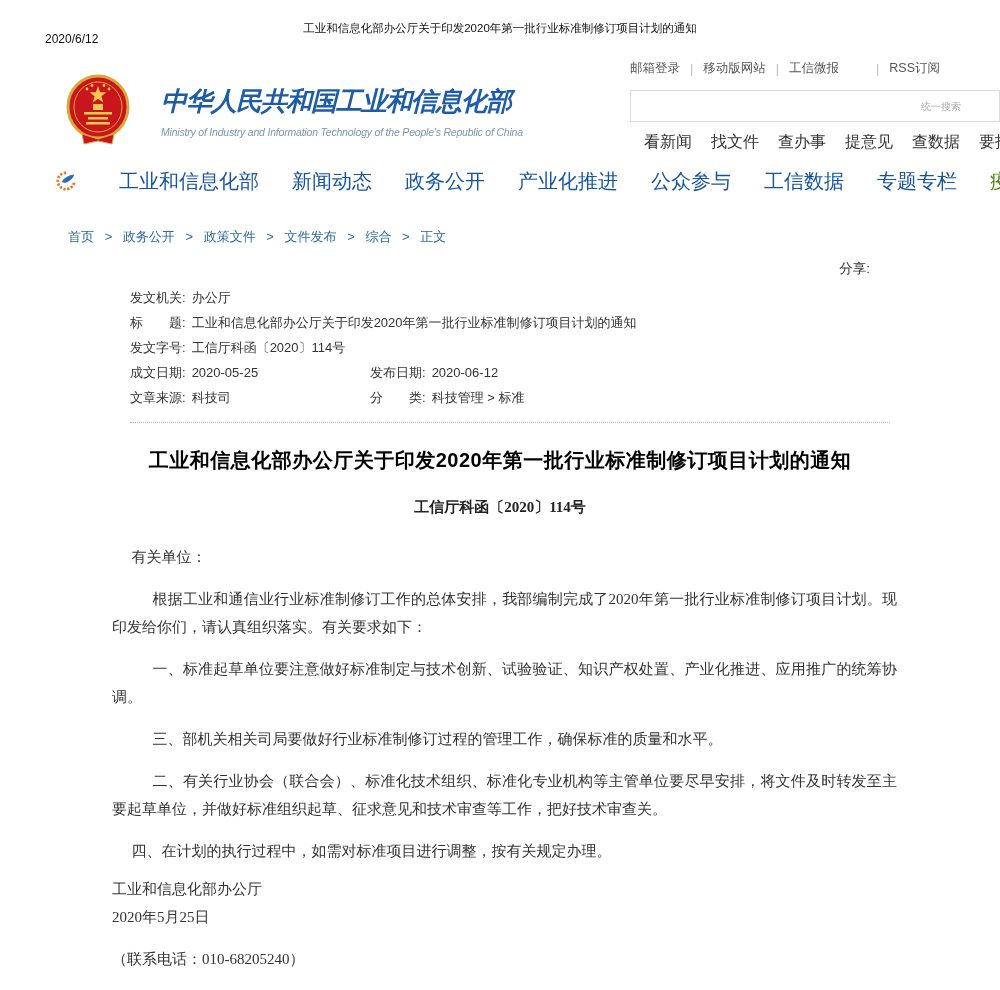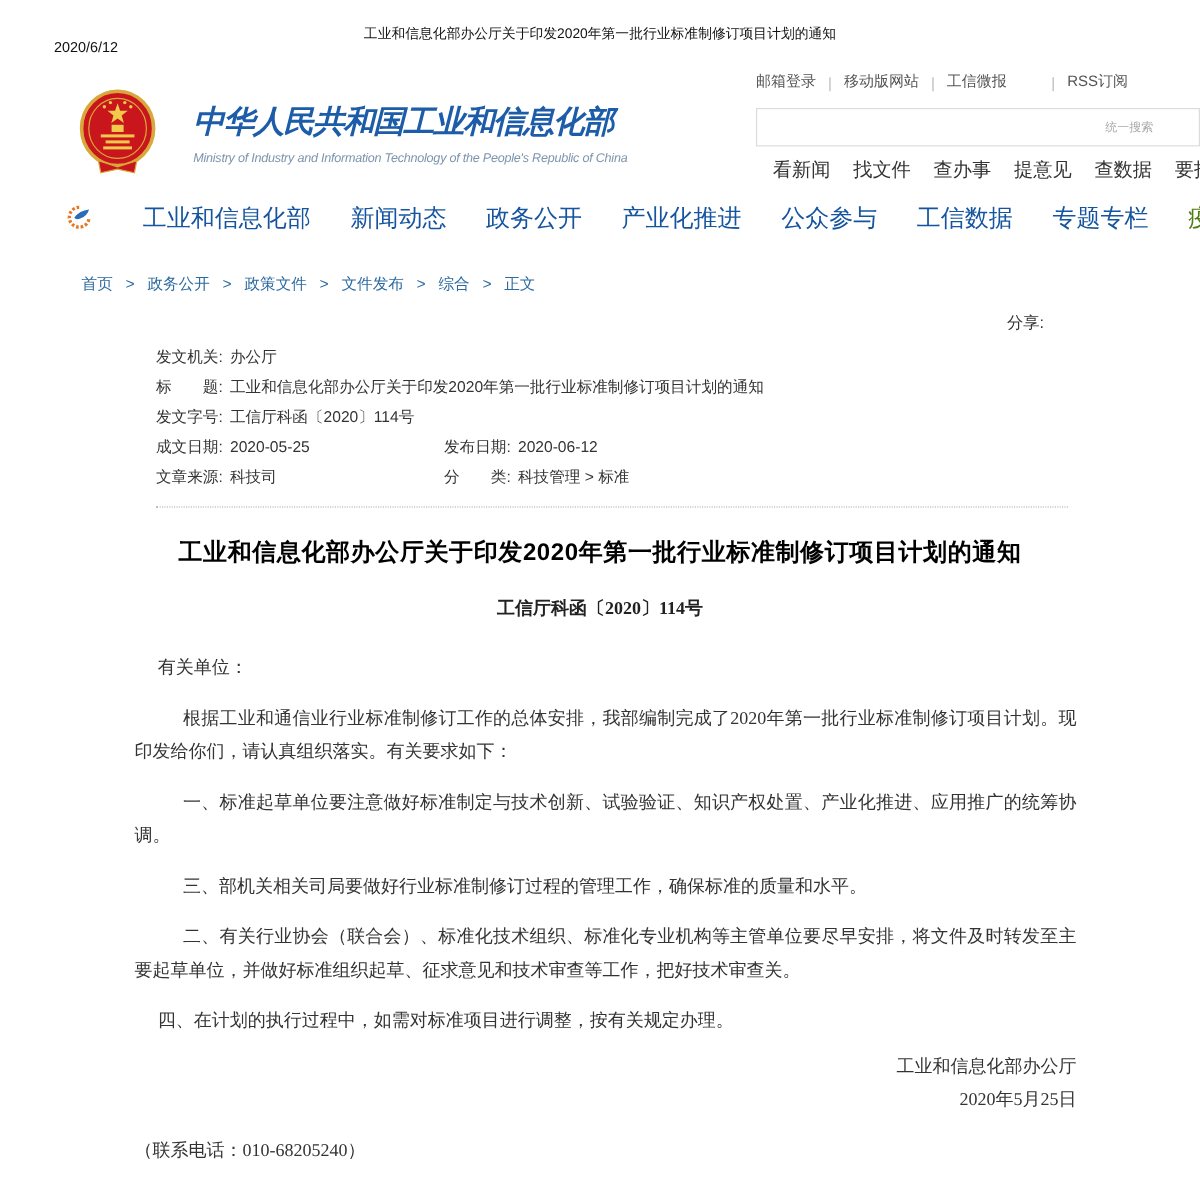--- a/index.html
+++ b/index.html
@@ -53,21 +53,21 @@
   
   .article h1{margin:24px 60px 0;font-size:20px;font-weight:bold;color:#000;text-align:center;letter-spacing:0.5px;}
   .doc-number{margin-top:24px;text-align:center;font-family:"Liberation Serif",serif;
               font-weight:bold;font-size:15px;color:#222;}
   .article-body{margin:26px 103px 0 112px;font-family:"Liberation Serif",serif;font-size:15px;
                 color:#333;line-height:28px;text-align:justify;}
   .article-body p{margin:14px 0 0;}
   .article-body .sal{margin-top:0;text-indent:1.3em;}
   .ind-lg{text-indent:2.7em;}
   .ind-sm{text-indent:1.3em;}
-  .sig{margin-top:10px;text-align:right;line-height:28px;}
+  .sig{margin-top:10px;text-align:left;line-height:28px;}
   .contact{margin-top:8px;}
 </style>
 </head>
 <body>
 
 <div class="page">
 
   <div class="print-header">
     <span class="ph-date">2020/6/12</span>
     <span class="ph-title">工业和信息化部办公厅关于印发2020年第一批行业标准制修订项目计划的通知</span>

